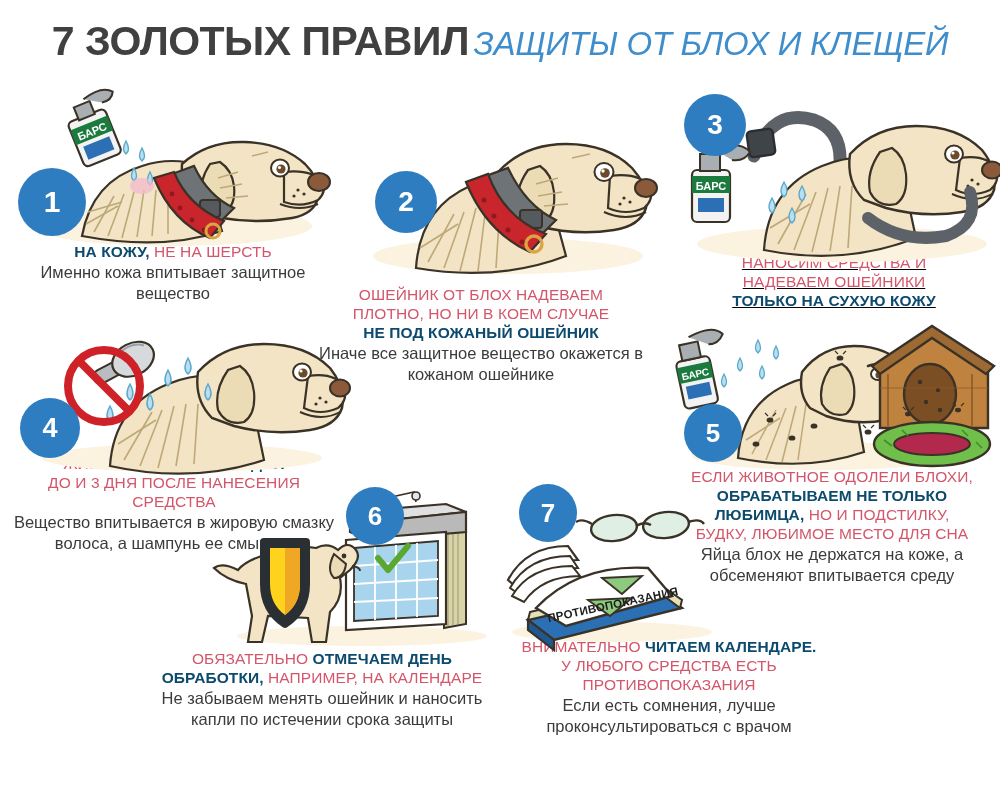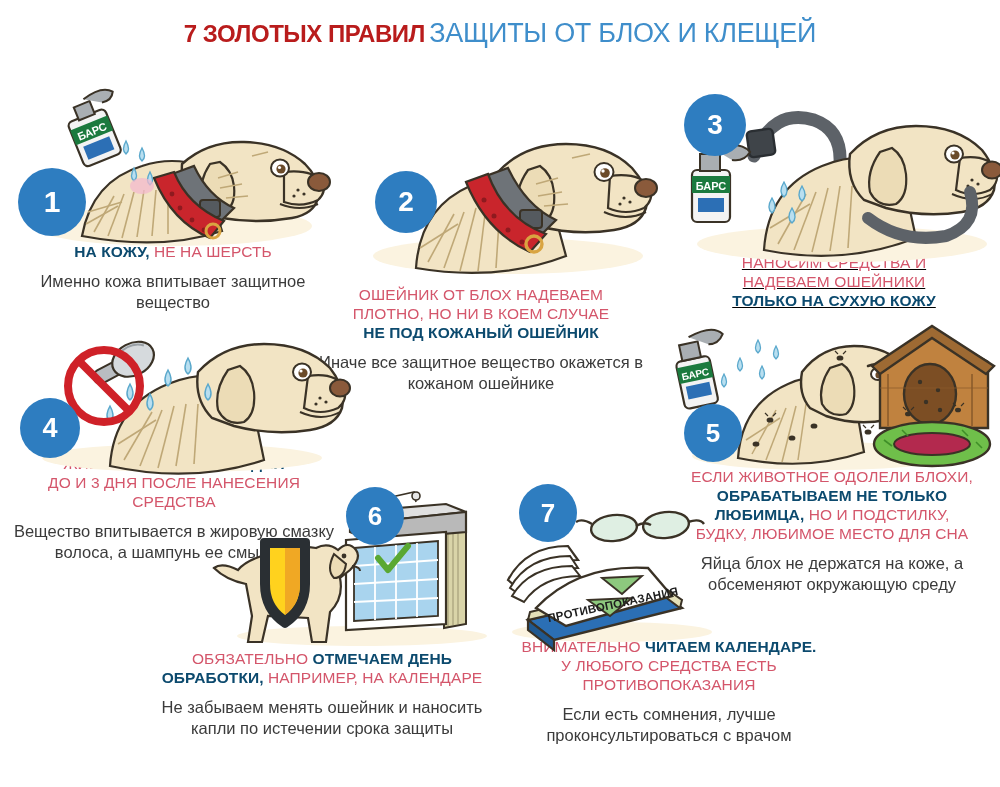--- a/index.html
+++ b/index.html
@@ -7,36 +7,35 @@
     width:1000px;height:787px;position:relative;overflow:hidden;
     font-family:"Liberation Sans","DejaVu Sans",sans-serif;
     background:#ffffff;
   }
   
   #title-bar{
     position:absolute;left:0;top:18px;width:1000px;text-align:center;
     white-space:nowrap;
   }
   #title-bar .t-strong{
-    font-size:24px;font-weight:bold;color:#b91c1c;letter-spacing:-0.5px;margin-top:16px;
+    font-size:41px;font-weight:bold;color:#404040;letter-spacing:-0.5px;margin-top:16px;
   }
   #title-bar .t-light{
-    font-size:27px;font-weight:normal;color:#3f8ecb;letter-spacing:-0.3px;
+    font-size:33px;font-weight:normal;color:#3f8ecb;letter-spacing:-0.3px;font-style:italic;
   }
 
   
   .rule{position:absolute;}
   .rule-text{text-align:center;line-height:1.22;}
   .hl{ 
     color:#d4566b;font-size:15.5px;font-weight:normal;letter-spacing:.1px;
   }
   .hl b{color:#0c4a6e;font-weight:bold;}
   .sub{
     color:#3b3b3b;font-size:16.5px;font-weight:normal;line-height:1.3;
-    margin-top:9px;
   }
 
   
   .badge{
     position:absolute;border-radius:50%;
     background:#2e7dc0;
     display:flex;align-items:center;justify-content:center;
     color:#ffffff;font-weight:bold;z-index:30;
     box-shadow:0 0 0 0 rgba(0,0,0,0);
   }
@@ -394,21 +393,21 @@
           <path d="M82 -14 l-3-3 M87 -14 l3-3"></path>
         </g>
     </g>
   </svg>
 </div>
 <div class="badge" style="left:684px;top:404px;width:58px;height:58px;font-size:26px;">
   <span>5</span>
 </div>
 <div class="rule rule-text" style="left:664px;top:468px;width:336px;">
   <div class="hl">ЕСЛИ ЖИВОТНОЕ ОДОЛЕЛИ БЛОХИ,<br><b>ОБРАБАТЫВАЕМ НЕ ТОЛЬКО<br>ЛЮБИМЦА,</b> НО И ПОДСТИЛКУ,<br>БУДКУ, ЛЮБИМОЕ МЕСТО ДЛЯ СНА</div>
-  <div class="sub">Яйца блох не держатся на коже, а обсеменяют окружающую среду</div>
+  <div class="sub">Яйца блох не держатся на коже, а обсеменяют впитывается среду</div>
 </div>
 
 <div class="art" style="left:212px;top:486px;width:280px;height:160px;">
   <svg width="280" height="160" viewBox="0 0 280 160">
     <ellipse cx="150" cy="150" rx="125" ry="10" fill="#fbf3e0"></ellipse>
 
     <g transform="translate(138,4)">
       <path d="M10 14 L64 2 L66 12" fill="none" stroke="#3a3226" stroke-width="1.6"></path>
       <circle cx="66" cy="6" r="4" fill="#e6e6e6" stroke="#3a3226" stroke-width="1.6"></circle>
 

